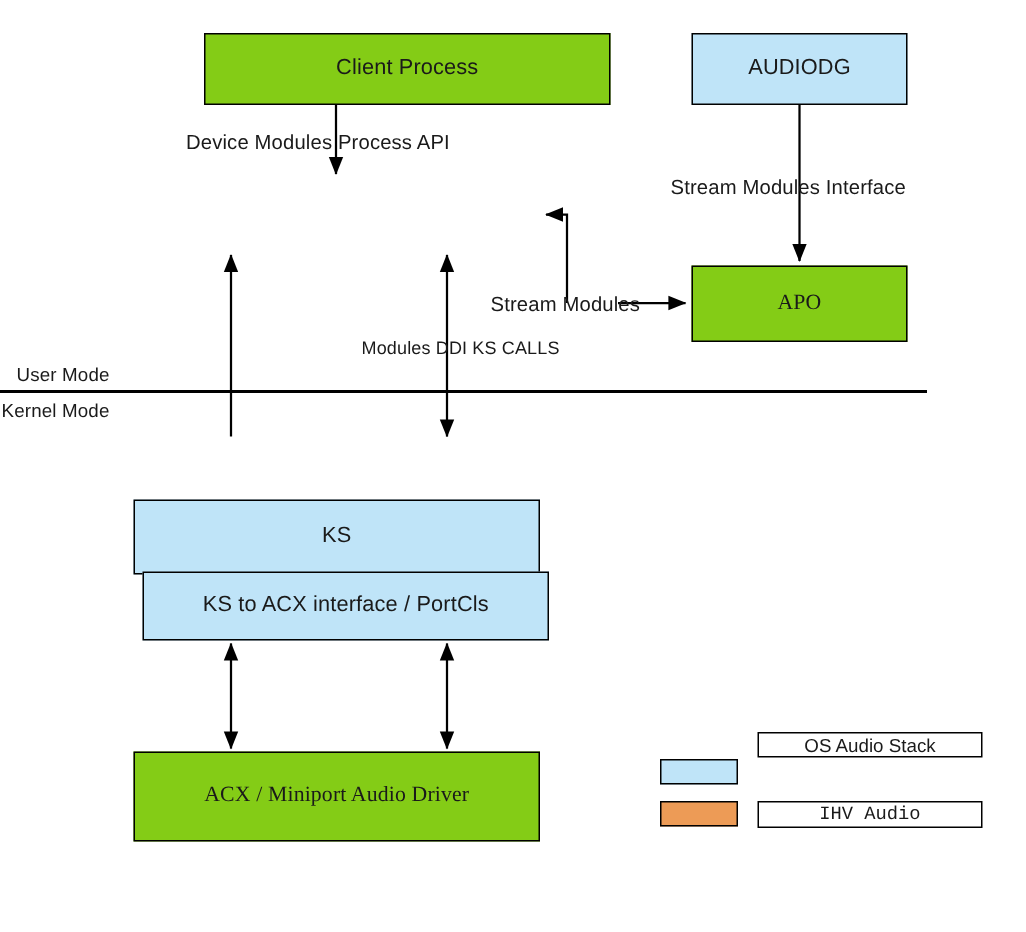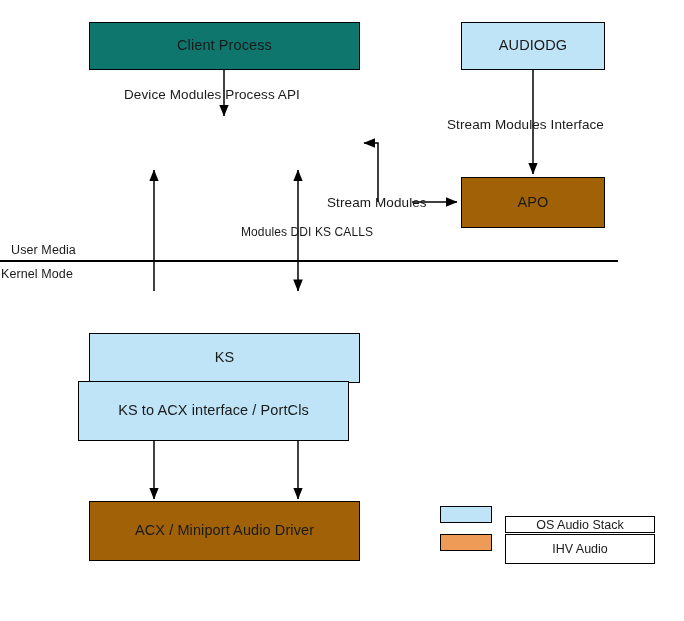--- a/index.html
+++ b/index.html
@@ -25,23 +25,23 @@
     border: 1.4px solid #000000;
     display: flex;
     align-items: center;
     justify-content: center;
     text-align: center;
     font-size: 14.5px;
     line-height: 1.2;
     color: #1a1a1a;
     letter-spacing: 0.1px;
   }
-  .box.white  { background: #0f766e; }
+  .box.white  { background: #84cc16; margin-left: 47px; }
   .box.blue   { background: #bfe4f8; }
-  .box.orange { background: #a16207; }
+  .box.orange { background: #84cc16; font-family: Liberation Serif, serif; }
 
   .label {
     position: absolute;
     font-size: 13.5px;
     color: #1a1a1a;
     white-space: nowrap;
     letter-spacing: 0.1px;
   }
   .label.small { font-size: 12px; }
   .label.mode  { font-size: 12.5px; }
@@ -127,46 +127,46 @@
   </div>
 
   <div class="box orange" style="left:461px; top:177px; width:144px; height:51px;">
     <span>APO</span>
   </div>
 
   <div class="box blue" style="left:89px; top:291px; width:271px; height:50px;margin-top:42px;">
     <span>KS</span>
   </div>
 
-  <div class="box blue" style="left:78px; top:381px; width:271px; height:60px;align-items:center;">
+  <div class="box blue" style="left:95px; top:381px; width:271px; height:46px;align-items:center;">
     <span>KS to ACX interface / PortCls</span>
   </div>
 
   <div class="box orange" style="left:89px; top:501px; width:271px; height:60px;">
     <span>ACX / Miniport Audio Driver</span>
   </div>
 
   <div class="label" style="left:124px; top:87px;">Device Modules Process API</div>
 
   <div class="label" style="left:447px; top:117px;">Stream Modules Interface</div>
 
   <div class="label" style="left:327px; top:195px;">Stream Modules</div>
 
 
   <div class="label small" style="left:241px; top:225px;">Modules DDI KS CALLS</div>
 
-  <div class="label mode" style="left:11px; top:243px;">User Media</div>
+  <div class="label mode" style="left:11px; top:243px;">User Mode</div>
 
   <div class="divider" style="left:0px; top:260px; width:618px;"></div>
 
   <div class="label mode" style="left:1px; top:267px;">Kernel Mode</div>
 
   <div class="legend-swatch blue" style="left:440px; top:506px; width:52px; height:17px;"></div>
-  <div class="legend-label" style="left:505px; top:516px; width:150px; height:17px;">
+  <div class="legend-label" style="left:505px; top:488px; width:150px; height:17px;">
     <span>OS Audio Stack</span>
   </div>
 
   <div class="legend-swatch orange" style="left:440px; top:534px; width:52px; height:17px;"></div>
-  <div class="legend-label" style="left:505px; top:534px; width:150px; height:30px;">
+  <div class="legend-label" style="left:505px; top:534px; width:150px; height:18px;font-family:Liberation Mono, monospace;">
     <span>IHV Audio</span>
   </div>
 
 </div>
 
 </body></html>

